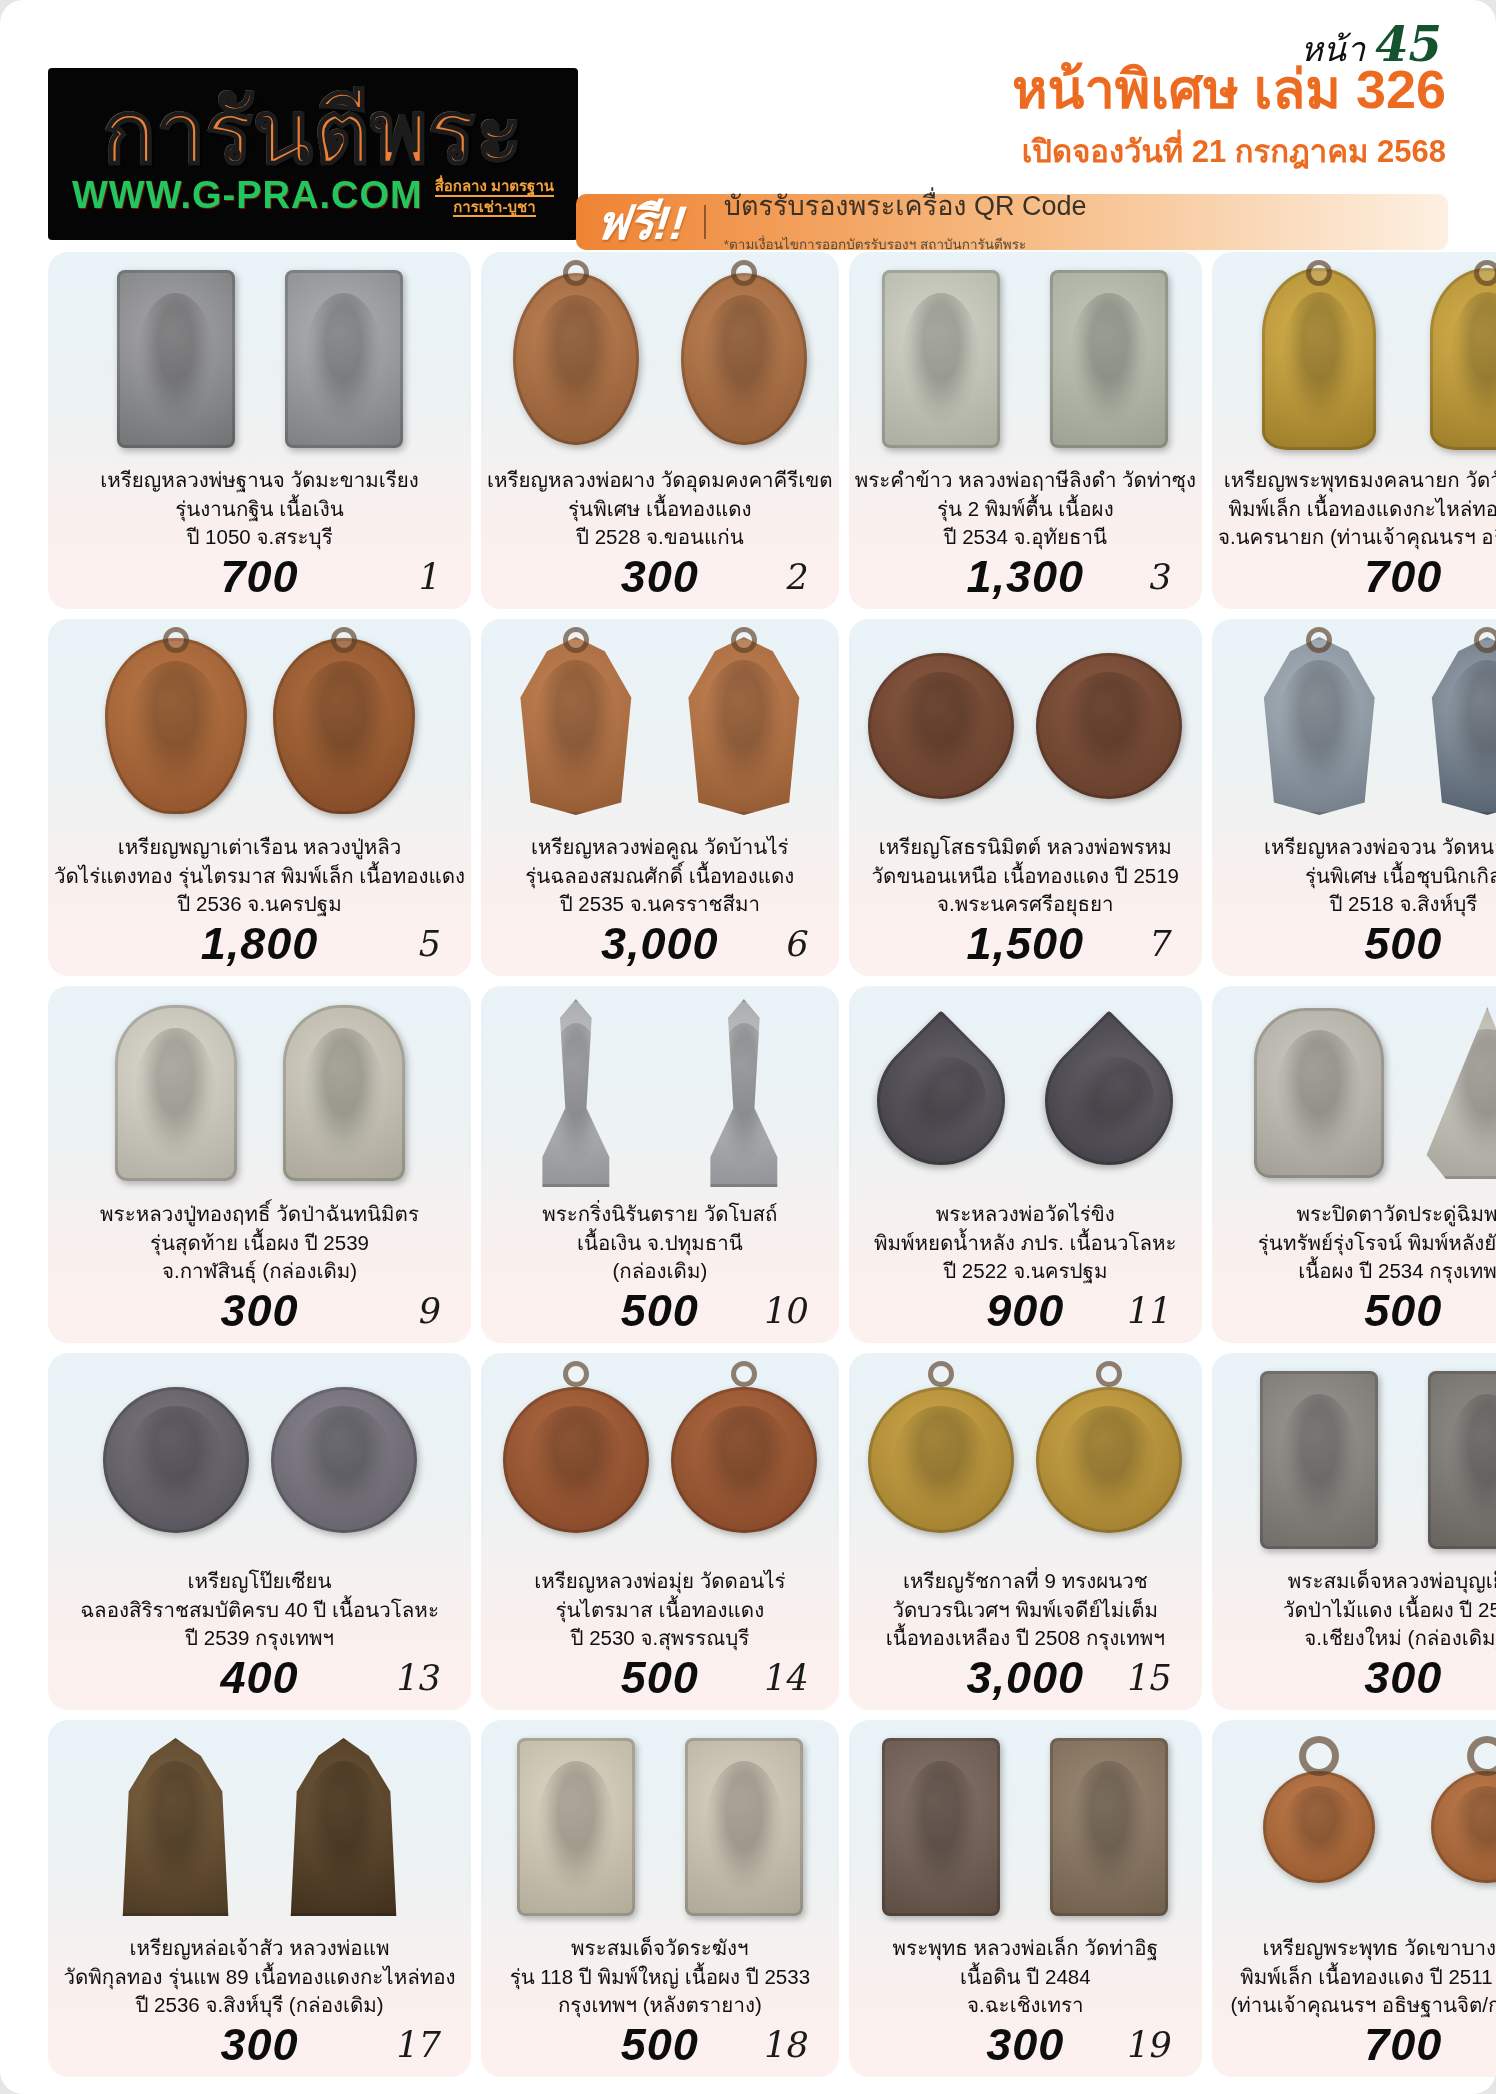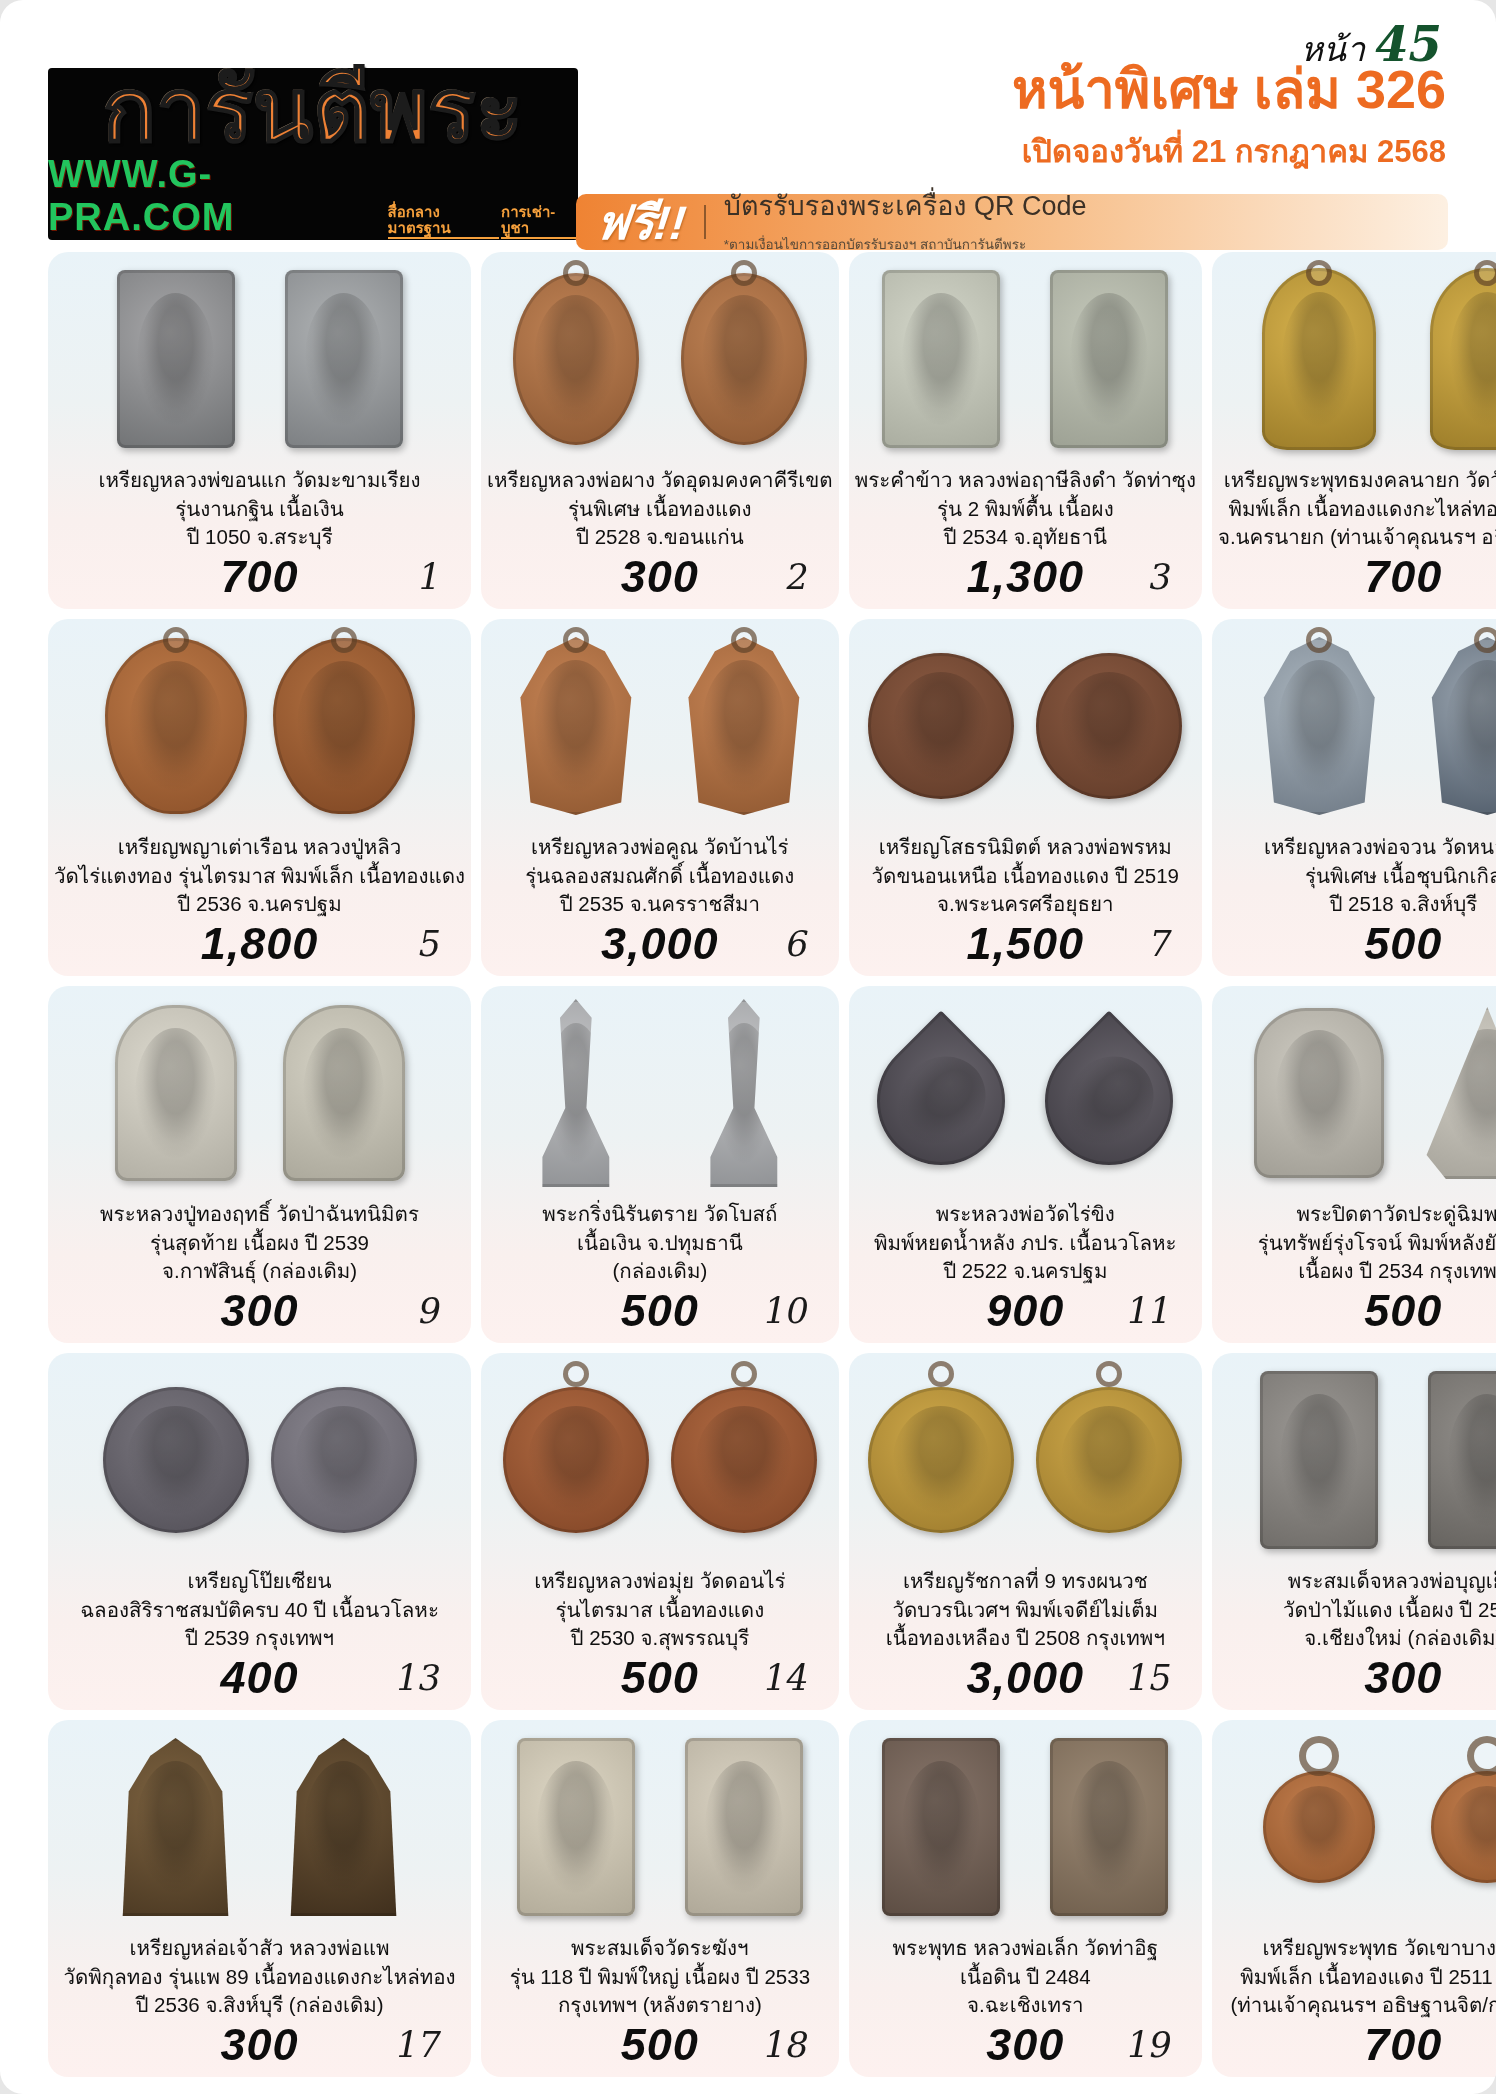--- a/index.html
+++ b/index.html
@@ -10,21 +10,21 @@
   .page-num .lbl{font-family:"DejaVu Serif",serif;font-style:italic;font-size:34px;color:#111;}
   .page-num .num{font-family:"DejaVu Serif",serif;font-style:italic;font-weight:bold;font-size:48px;color:#14532d;}
   .logo-box{position:absolute;left:48px;top:68px;width:530px;height:172px;background:#050505;
             border-radius:4px;display:flex;flex-direction:column;align-items:center;justify-content:center;}
   .logo-title{font-size:88px;font-weight:bold;line-height:0.95;color:#ee8135;
               -webkit-text-stroke:2px #1c1c1c;
               text-shadow:2px 2px 2px rgba(0,0,0,.85), -1px -1px 0 rgba(255,220,180,.55);}
   .logo-bottom{display:flex;align-items:flex-end;gap:12px;margin-top:0px;}
   .logo-url{font-size:38px;font-weight:bold;letter-spacing:1px;color:#22c55e;
             text-shadow:1px 1px 0 #6b1500;}
-  .logo-tag{display:flex;flex-direction:row;align-items:center;gap:2px;
+  .logo-tag{display:flex;flex-direction:column;align-items:center;gap:2px;
             font-size:15px;font-weight:bold;color:#f6a03c;line-height:1.05;}
   .logo-tag span{border-bottom:2px solid #f6a03c;padding-bottom:1px;}
   .edition{position:absolute;top:62px;right:50px;font-size:54px;font-weight:bold;color:#ed6b21;line-height:1;}
   .booking{position:absolute;top:136px;right:50px;font-size:31px;font-weight:bold;color:#ed6b21;line-height:1;}
   .banner{position:absolute;left:576px;top:194px;width:872px;height:56px;border-radius:10px;
           background:linear-gradient(90deg,#ef8333 0%,#f6b87e 48%,#fdf0e2 100%);
           display:flex;align-items:center;padding:0 20px;gap:18px;box-sizing:border-box;}
   .free{font-size:47px;font-weight:bold;font-style:italic;color:#ffffff;transform:skewX(-6deg);
         text-shadow:1px 2px 2px rgba(150,70,0,.45);white-space:nowrap;}
   .banner-divider{width:2px;height:34px;background:rgba(60,40,20,.55);}
@@ -105,21 +105,21 @@
   <div class="cell">
     <div class="photos">
       <div class="photo">
             <div class="amulet sh-rect" style="background: radial-gradient(circle at 45% 35%, rgb(167, 167, 169), rgb(111, 113, 115));"></div>
           </div>
       <div class="photo">
             <div class="amulet sh-rect" style="background: radial-gradient(circle at 45% 35%, rgb(176, 179, 181), rgb(122, 125, 128));"></div>
           </div>
     </div>
     <div class="desc">
-      <div class="dline">เหรียญหลวงพ่ขอนแก วัดมะขามเรียง</div>
+      <div class="dline">เหรียญหลวงพ่ษฐานจ วัดมะขามเรียง</div>
       <div class="dline">รุ่นงานกฐิน เนื้อเงิน</div>
       <div class="dline">ปี 1050 จ.สระบุรี</div>
     </div>
     <div class="pricerow">
       <span class="price">700</span>
       <span class="idx">1</span>
     </div>
   </div>
 
   <div class="cell">

